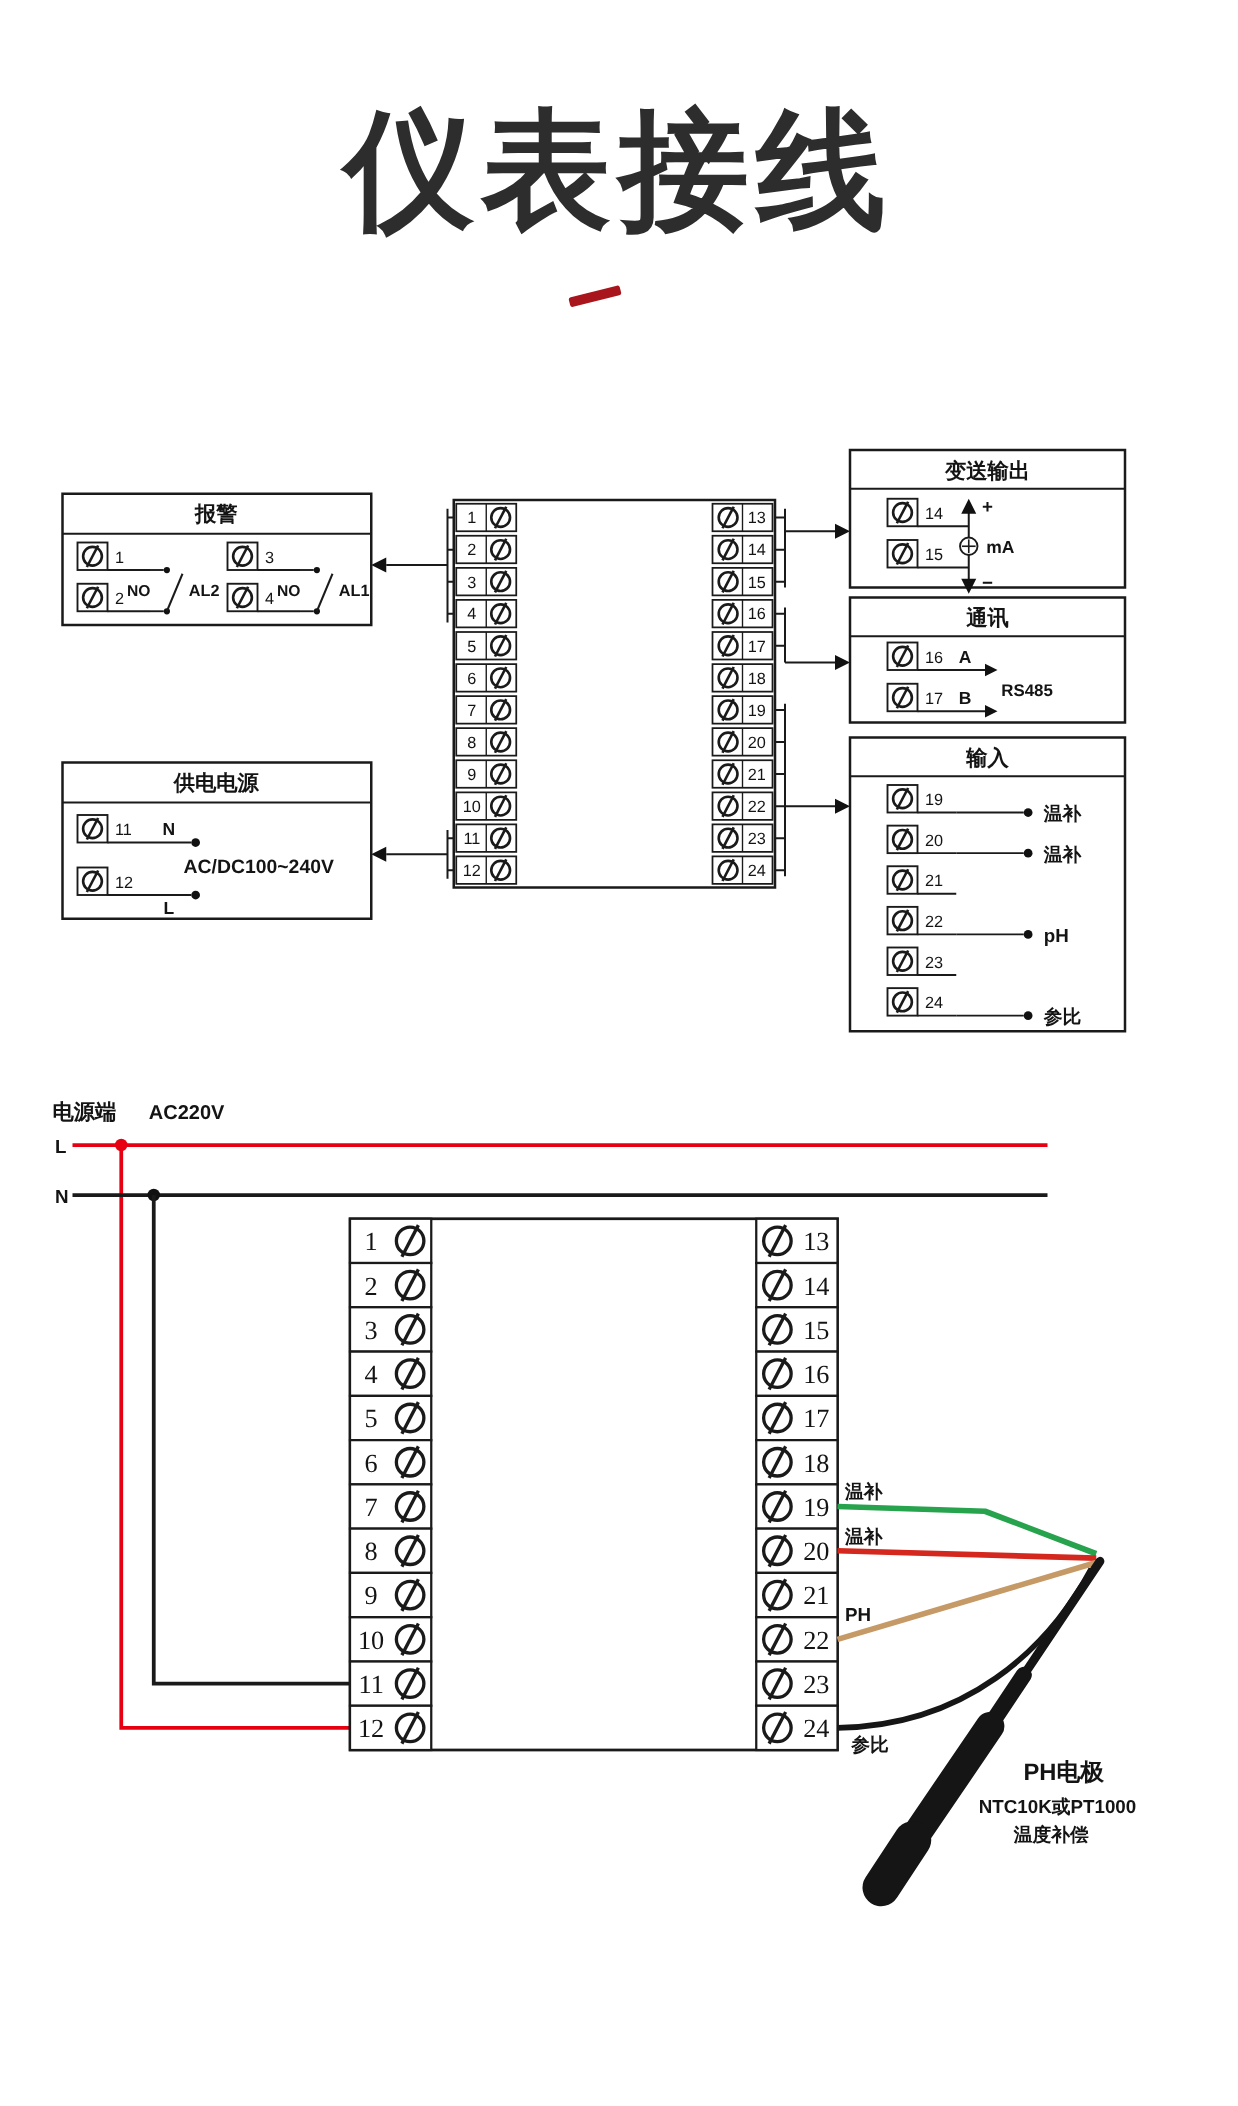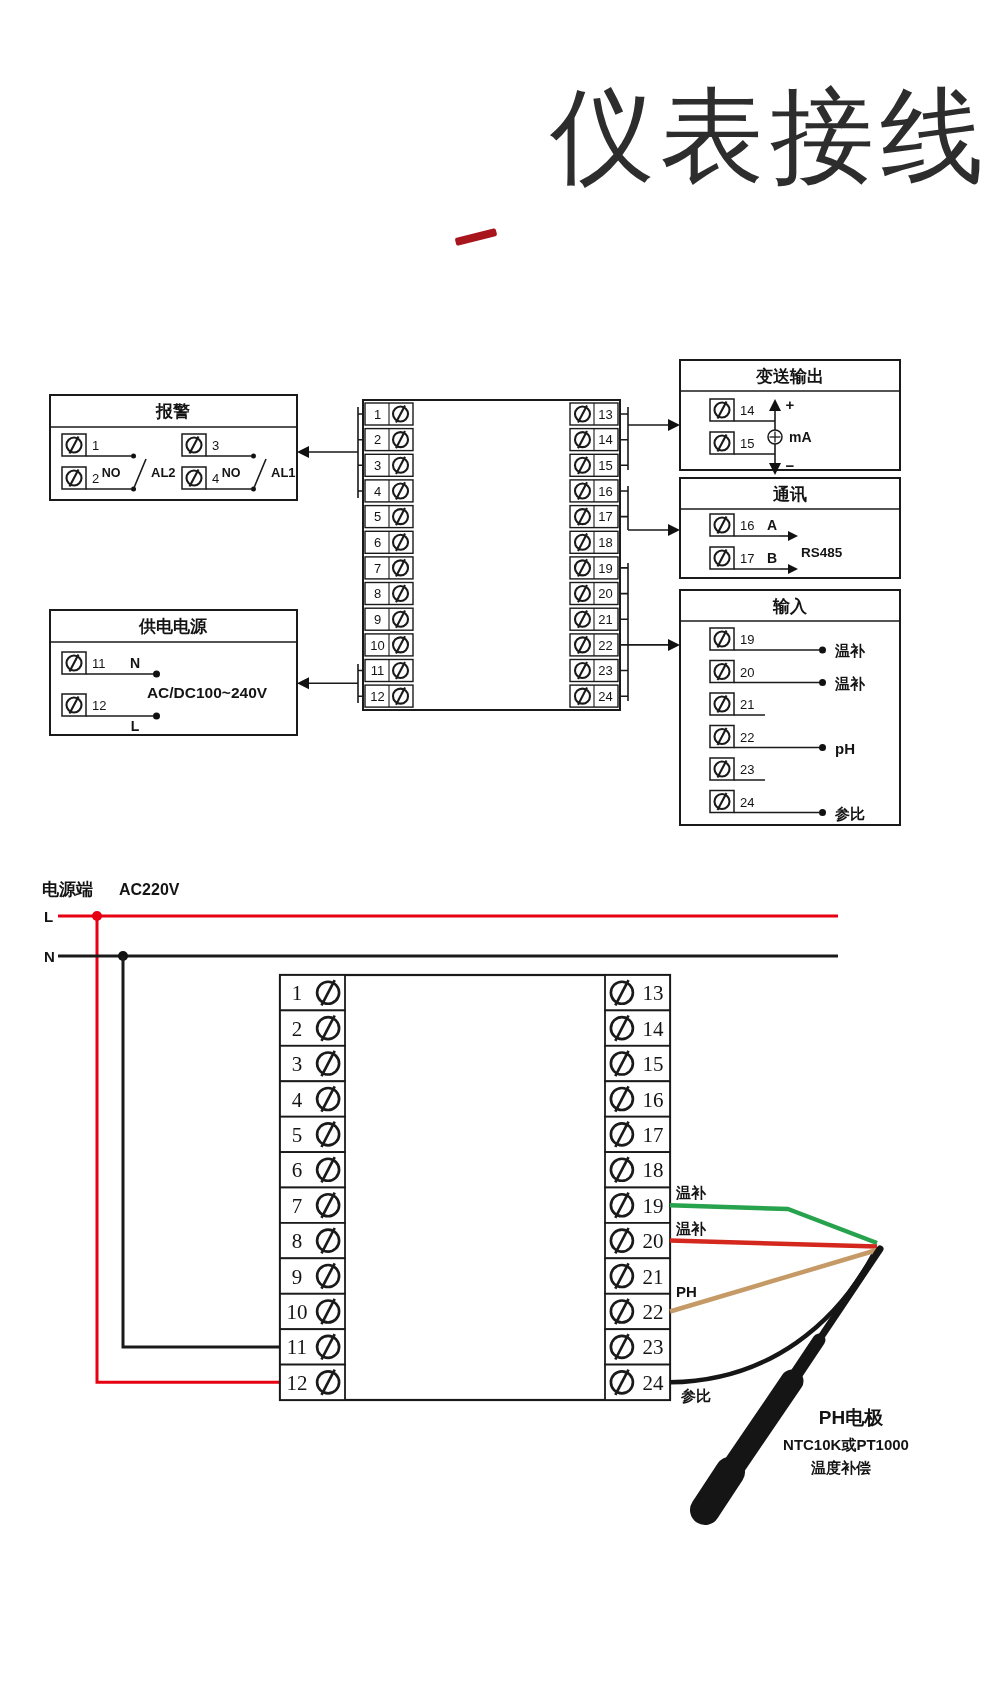--- a/index.html
+++ b/index.html
@@ -1,20 +1,20 @@
 <!DOCTYPE html>
 <html><head>
 <meta charset="utf-8">
 <style>
   *{margin:0;padding:0;box-sizing:border-box;}
   html,body{background:#ffffff;}
   .page{position:relative;width:990px;height:1685px;background:#ffffff;overflow:hidden;
         font-family:"Liberation Sans",sans-serif;}
-  .title{position:absolute;top:68px;left:0;width:990px;text-align:right;
-         font-size:104px;font-weight:400;color:#2d2d2d;letter-spacing:6px;}
+  .title{position:absolute;top:68px;left:0;width:990px;text-align:center;
+         font-size:104px;font-weight:700;color:#2d2d2d;letter-spacing:6px;}
   .title-mark{position:absolute;left:455px;top:233px;width:42px;height:8px;
               background:#a8151c;border-radius:2px;transform:rotate(-14deg);}
   .diagram{position:absolute;left:0;top:0;}
   svg text{font-family:"Liberation Sans",sans-serif;fill:#141414;}
   svg text.b{font-weight:bold;}
 </style>
 </head>
 <body>
 
 <div class="page">

